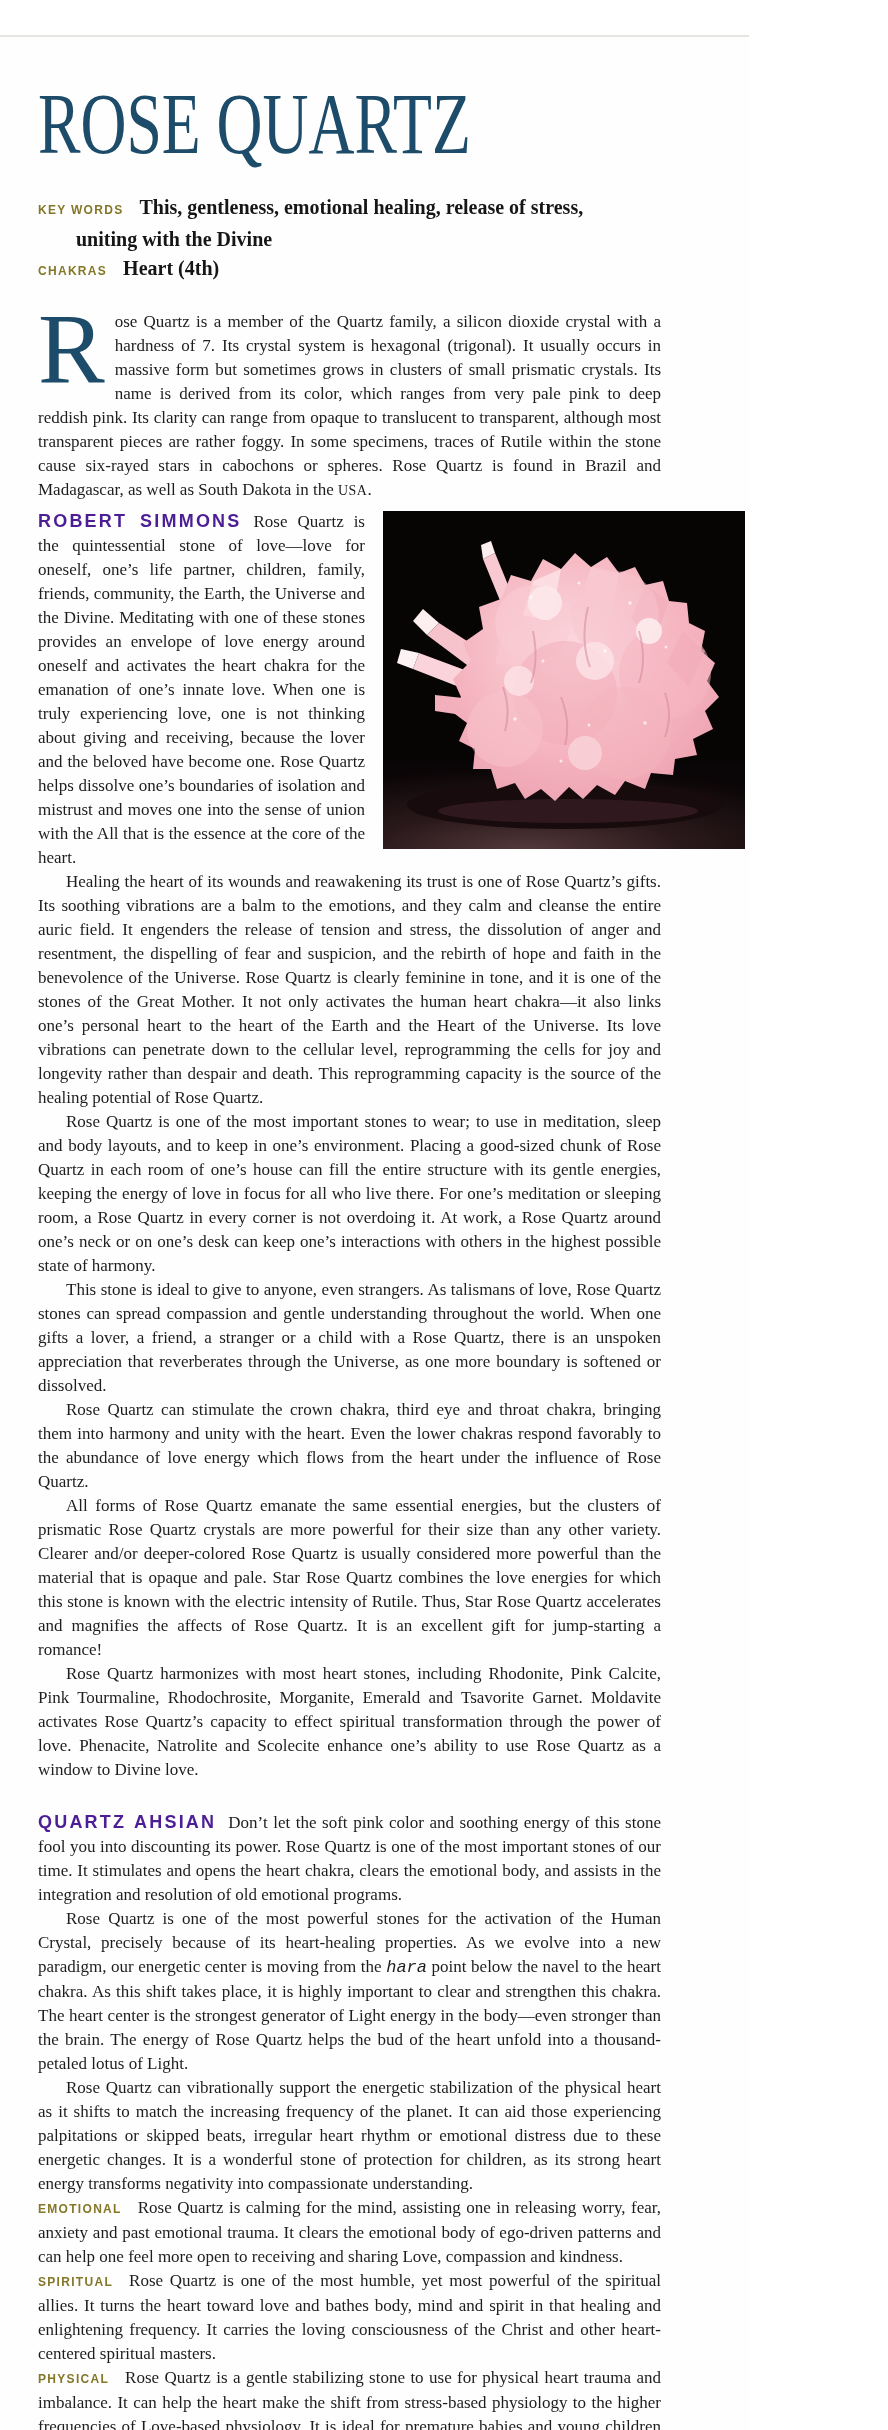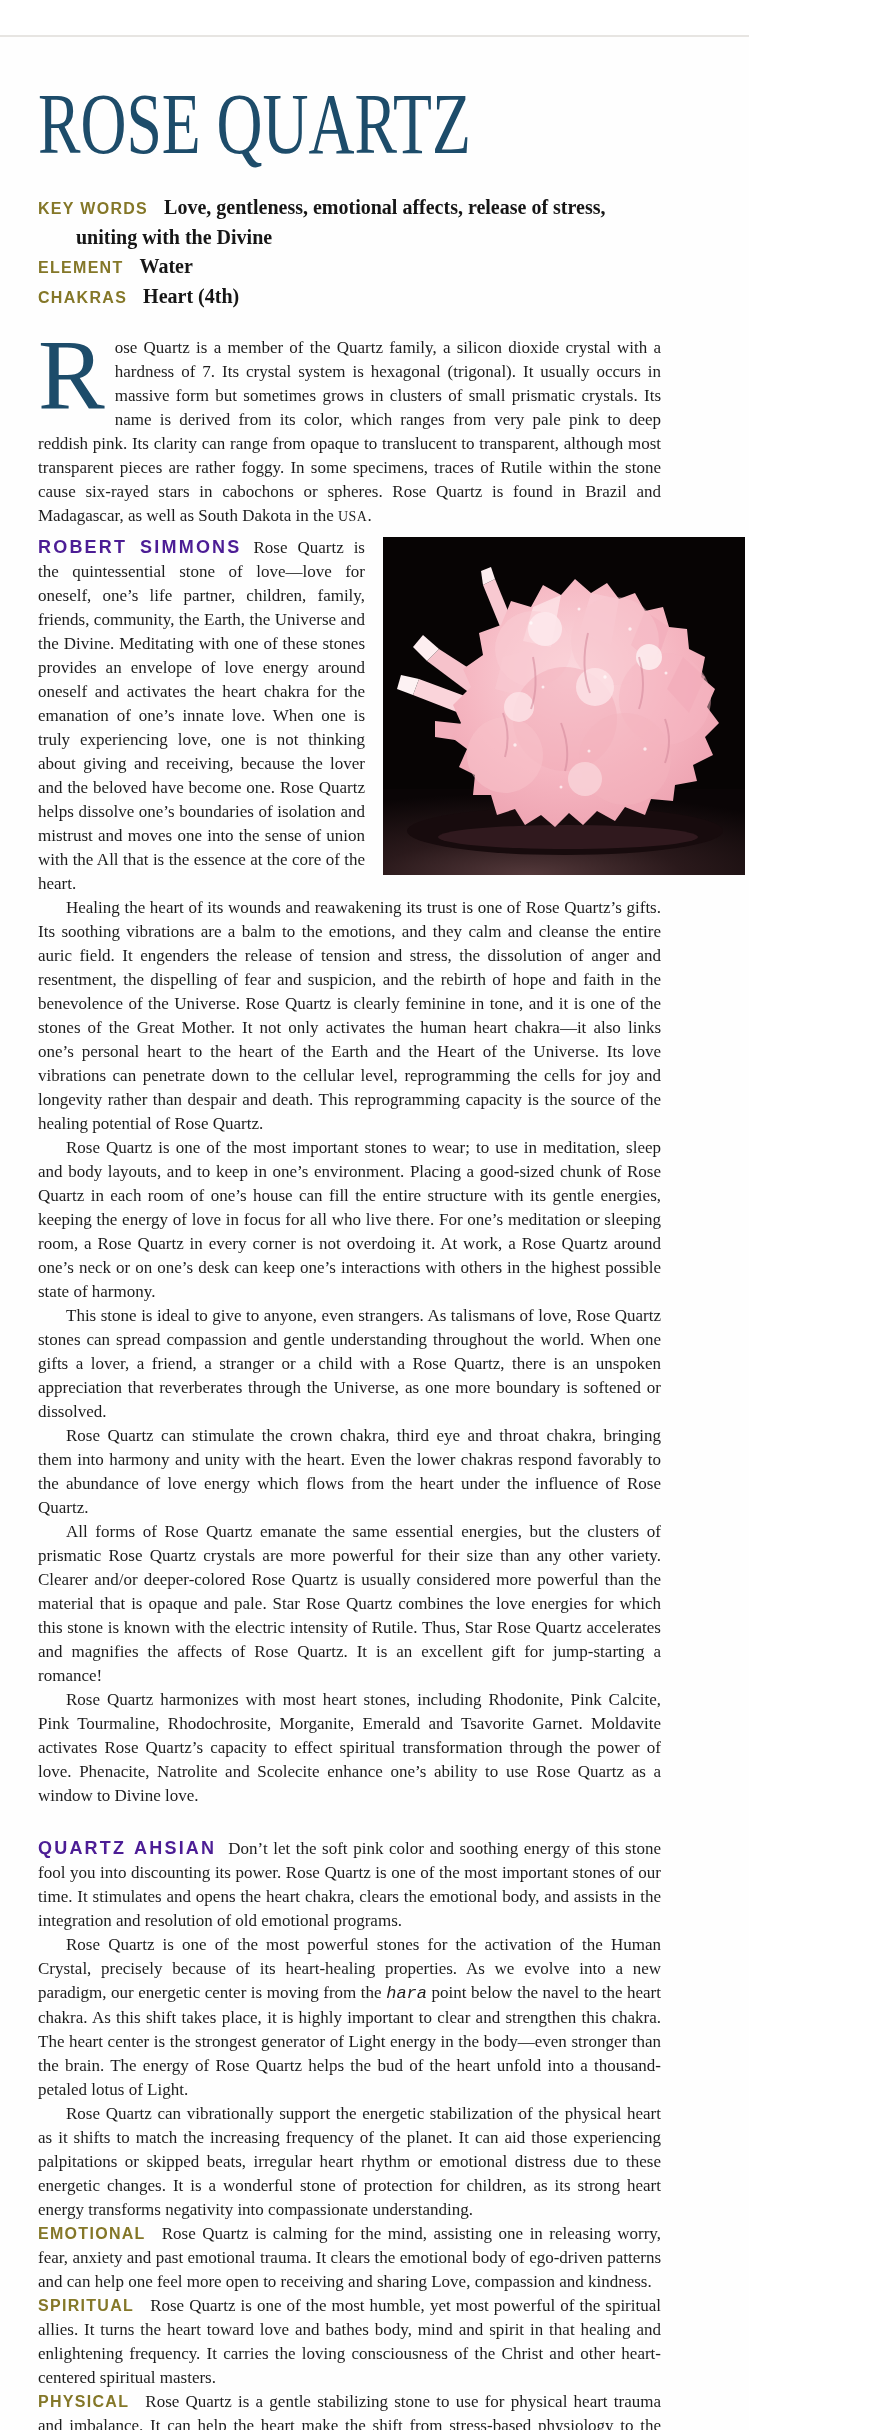--- a/index.html
+++ b/index.html
@@ -26,21 +26,21 @@
     transform: scaleX(0.74);
     transform-origin: 0 60%;
     white-space: nowrap;
   }
   .meta { margin-top: 26px; }
   .meta p { margin: 0; font-size: 20px; line-height: 29px; font-weight: bold; color:#161616; }
   .kw { padding-left: 38px; text-indent: -38px; max-width: 560px; }
   .lbl {
     font-family: "Liberation Sans", sans-serif;
     font-weight: bold;
-    font-size: 16px;
+    font-size: 12px;
     letter-spacing: 1.3px;
     color: #847728;
     margin-right: 16px;
     white-space: nowrap;
   }
   .author {
     font-family: "Liberation Sans", sans-serif;
     font-weight: bold;
     font-size: 18px;
     letter-spacing: 2.2px;
@@ -78,24 +78,21 @@
 </style>
 </head>
 <body>
 
 <div class="page">
 
   <h1 class="title">ROSE QUARTZ</h1>
 
   <div class="meta">
     <p class="kw">
-      <span class="lbl">KEY WORDS</span><span>Love, gentleness, emotional affects, release of stress, uniting with the Divine</span>
-    </p>
-    <p>
-      <span class="lbl">ELEMENT</span><span>Water</span>
+      <span class="lbl">KEY WORDS</span><span>This, gentleness, emotional healing, release of stress, uniting with the Divine</span>
     </p>
     <p>
       <span class="lbl">CHAKRAS</span><span>Heart (4th)</span>
     </p>
   </div>
 
   <p class="intro">
     <span class="dropcap">R</span><span>ose Quartz is a member of the Quartz family, a silicon dioxide crystal with a hardness of 7. Its crystal system is hexagonal (trigonal). It usually occurs in massive form but sometimes grows in clusters of small prismatic crystals. Its name is derived from its color, which ranges from very pale pink to deep reddish pink. Its clarity can range from opaque to translucent to transparent, although most transparent pieces are rather foggy. In some specimens, traces of Rutile within the stone cause six-rayed stars in cabochons or spheres. Rose Quartz is found in Brazil and Madagascar, as well as South Dakota in the </span><span class="sc">USA</span><span>.</span>
   </p>
 

